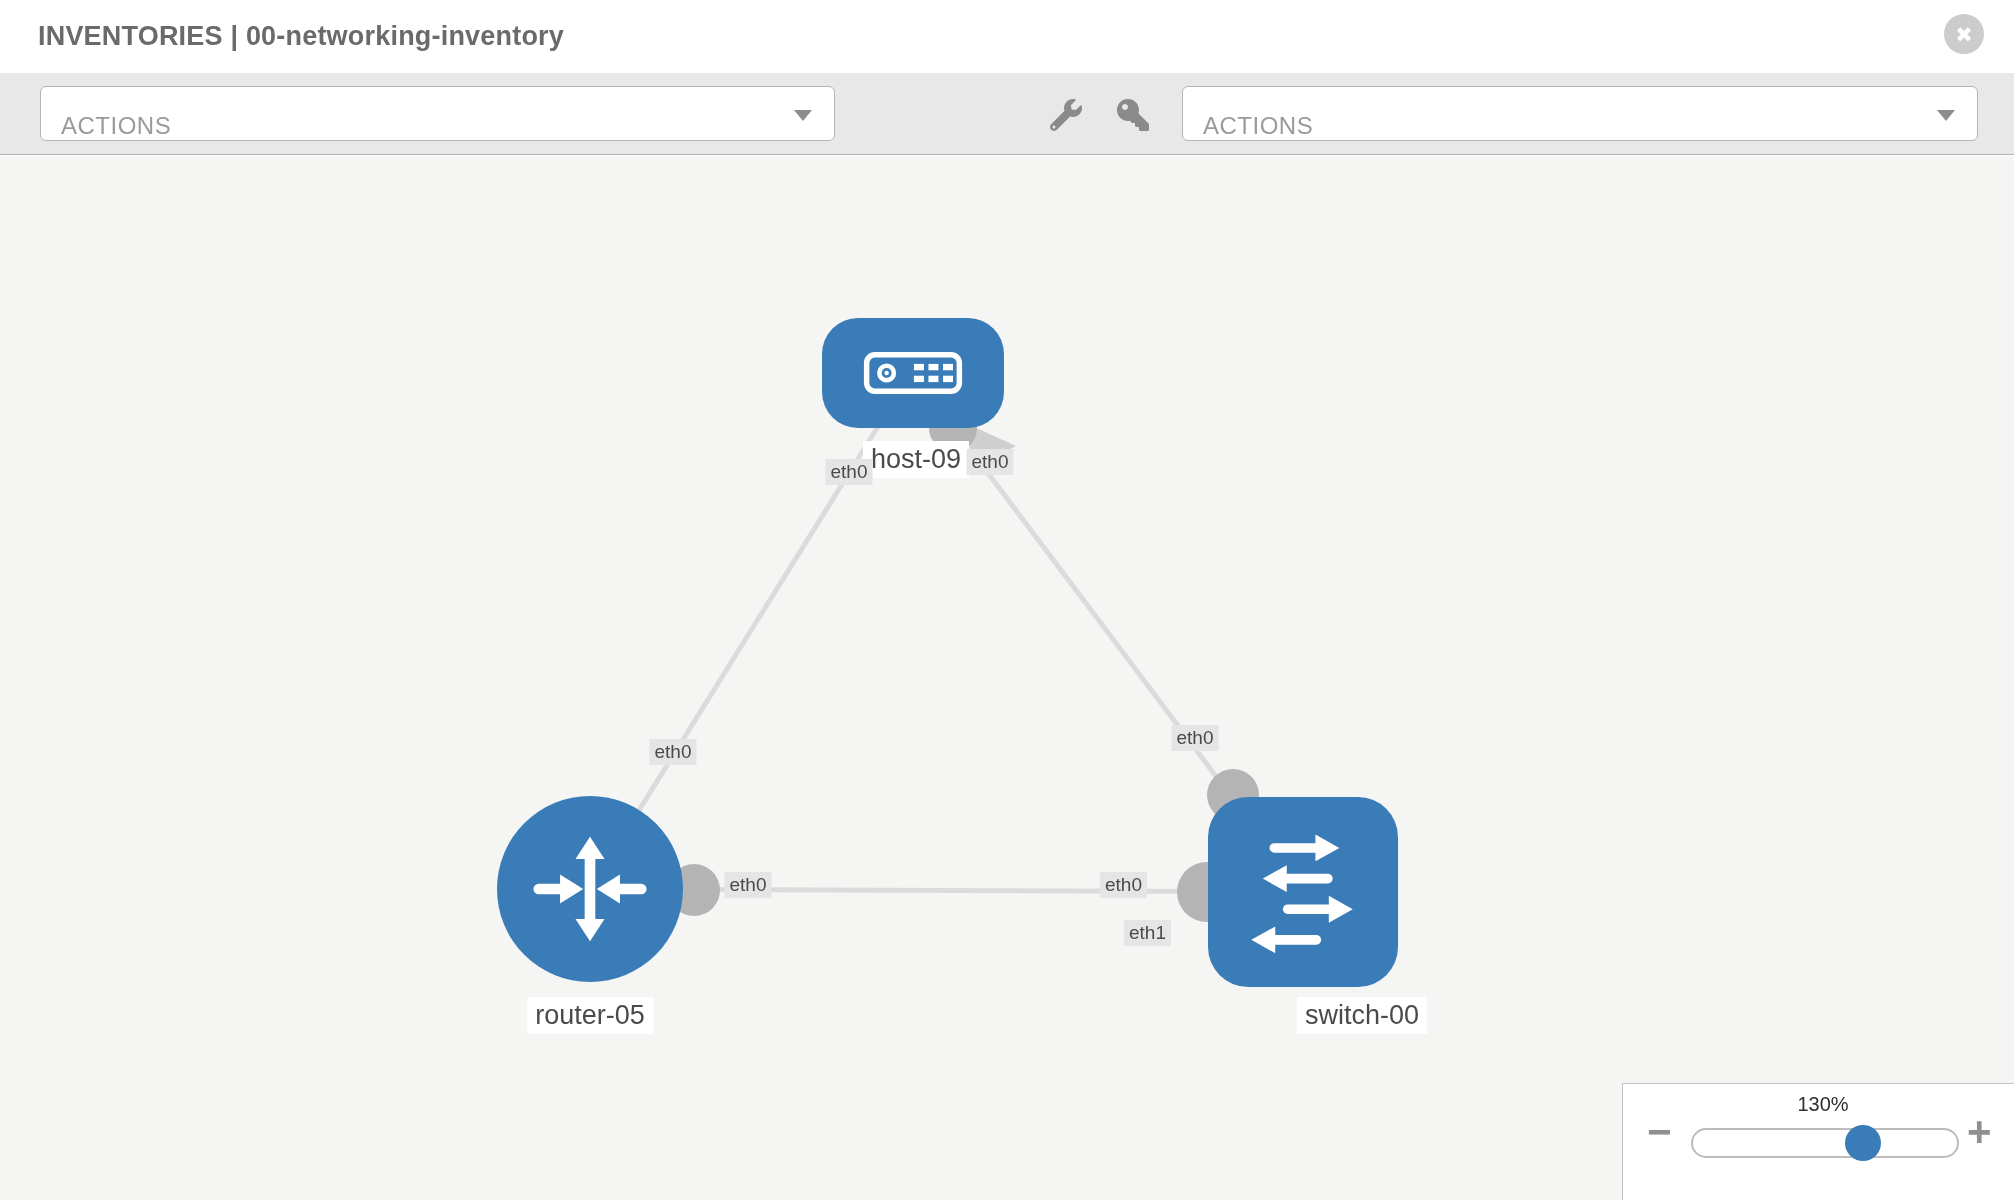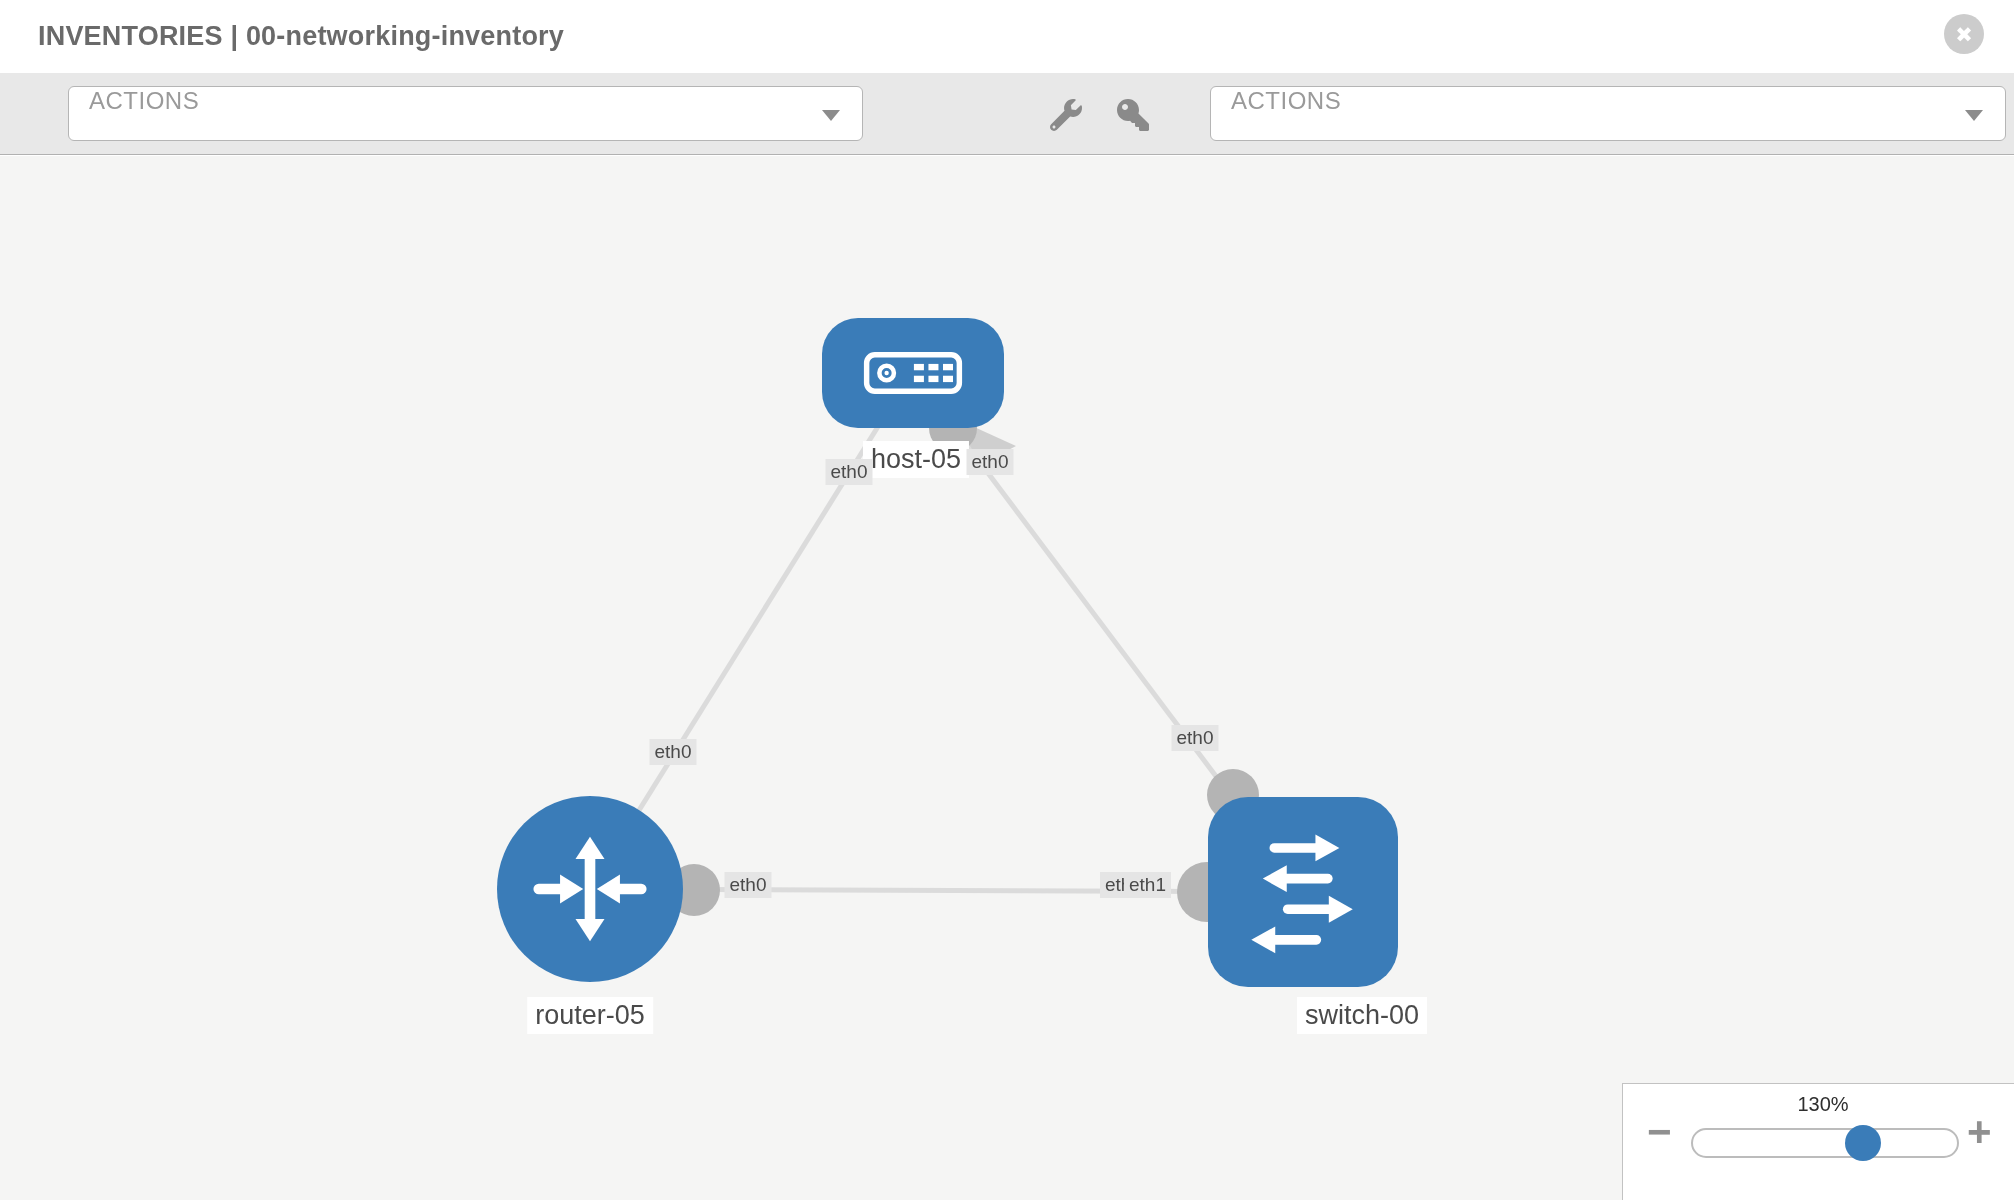--- a/index.html
+++ b/index.html
@@ -27,21 +27,21 @@
   .close-btn span { color: #ffffff; font-size: 21px; font-weight: bold; line-height: 1; }
 
   
   .toolbar {
     position: absolute; left: 0; top: 73px; width: 2014px; height: 82px;
     background: #e8e8e8; border-bottom: 1px solid #b1b1b1;
   }
   .select-box {
     position: absolute; top: 13px; height: 55px;
     background: #ffffff; border: 1px solid #b5b5b5; border-radius: 6px;
-    display: flex; align-items: flex-start; cursor: pointer; margin-left: 28px;
+    display: flex; align-items: flex-end; cursor: pointer;
   }
   .select-box .sel-label {
     padding-left: 20px; font-size: 24px; color: #9a9a9a; letter-spacing: .5px;
   }
   .caret {
     position: absolute; right: 22px; top: 23px; width: 0; height: 0;
     border-left: 9px solid transparent; border-right: 9px solid transparent;
     border-top: 11px solid #8c8c8c;
   }
   .actions-box { left: 40px; width: 795px; }
@@ -72,21 +72,21 @@
     position: absolute; z-index: 3; transform: translateX(-50%);
     background: #ffffff; color: #4a4a4a; font-size: 27px;
     padding: 3px 8px; white-space: nowrap; cursor: default;
   }
   .iface-label {
     position: absolute; z-index: 3;
     background: #e5e5e5; color: #4a4a4a; font-size: 19px;
     padding: 2px 5px; white-space: nowrap; cursor: default;
   }
   .iface-center { transform: translateX(-50%); }
-  .iface-top { z-index: 4; }
+  .iface-top { z-index: 4; margin-top: 48px; }
 
   
   .zoom-panel {
     position: absolute; left: 1622px; top: 1083px; width: 400px; height: 130px;
     background: #ffffff; border: 1px solid #c2c2c2; z-index: 5;
   }
   .zoom-level {
     position: absolute; left: 0; top: 9px; width: 400px; text-align: center;
     font-size: 20px; color: #2e2e2e;
   }
@@ -191,21 +191,21 @@
       <line x1="96" y1="56" x2="50" y2="56"></line>
       <polygon points="28,56 53,42 53,70" stroke="none"></polygon>
       <line x1="54" y1="88" x2="100" y2="88"></line>
       <polygon points="122,88 97,74 97,102" stroke="none"></polygon>
       <line x1="84" y1="120" x2="38" y2="120"></line>
       <polygon points="16,120 41,106 41,134" stroke="none"></polygon>
     </g>
   </svg>
 </div>
 
-<div class="node-label" style="left:916px;  top:441px;">host-05</div>
+<div class="node-label" style="left:916px;  top:441px;">host-09</div>
 <div class="node-label" style="left:590px;  top:997px;">router-05</div>
 <div class="node-label" style="left:1362px; top:997px;">switch-00</div>
 
 <div class="iface-label iface-center" style="left:849px;  top:459px;">eth0</div>
 <div class="iface-label iface-center" style="left:990px;  top:449px;">eth0</div>
 <div class="iface-label iface-center" style="left:673px;  top:739px;">eth0</div>
 <div class="iface-label iface-center" style="left:1195px; top:725px;">eth0</div>
 <div class="iface-label iface-center" style="left:748px;  top:872px;">eth0</div>
 <div class="iface-label" style="left:1100px; top:872px;">eth0</div>
 <div class="iface-label iface-top" style="left:1124px; top:872px;">eth1</div>

